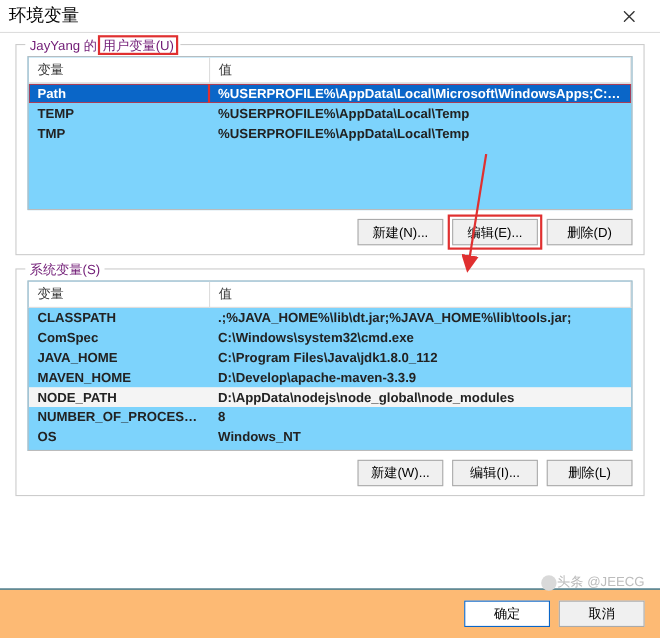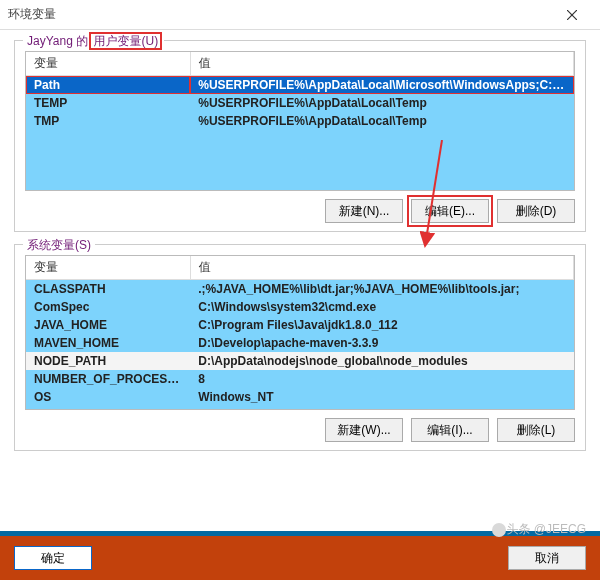--- a/index.html
+++ b/index.html
@@ -1,37 +1,37 @@
 <!DOCTYPE html>
 <html><head>
   <meta charset="utf-8">
   <style>
     * { box-sizing: border-box; margin: 0; padding: 0; }
     body { font-family: "Microsoft YaHei", "Segoe UI", sans-serif; font-size: 12px; background: #fff; width: 600px; height: 580px; overflow: hidden; position: relative; }
     .titlebar { height: 30px; display: flex; align-items: center; padding: 0 8px; border-bottom: 1px solid #ddd; }
-    .titlebar-text { flex: 1; font-size: 12px; color: #404040; }
+    .titlebar-text { flex: 1; font-size: 16px; color: #000000; }
     .close-btn { width: 40px; height: 28px; display: flex; align-items: center; justify-content: center; cursor: pointer; }
     .close-btn svg { width: 10px; height: 10px; }
     .content { padding: 10px 14px 0 14px; }
     .group { border: 1px solid #ccc; padding: 10px 10px 8px 10px; margin-bottom: 12px; position: relative; }
     .group-label { position: absolute; top: -8px; left: 8px; background: #fff; padding: 0 4px; font-size: 12px; color: #701a75; }
     .highlight-box { border: 2px solid #e03030; padding: 0 2px; margin: -2px; }
     .table-wrap { border: 1px solid #bbb; height: 140px; overflow: auto; background: #7dd3fc; }
     .sys-wrap .table-wrap { height: 155px; }
     table { width: 100%; border-collapse: collapse; table-layout: fixed; }
     th { text-align: left; font-weight: normal; padding: 3px 8px; border-right: 1px solid #ddd; border-bottom: 1px solid #ddd; background: #fff; color: #333; font-size: 12px; }
     th:first-child { width: 30%; }
     td { padding: 2px 8px; color: #222; font-size: 12px; white-space: nowrap; overflow: hidden; text-overflow: ellipsis; font-weight: bold; }
     tr.selected td { background: #0a66c8; color: #fff; }
     tr.alt td { background: #f4f4f4; }
     .btn-row { display: flex; justify-content: flex-end; gap: 8px; margin-top: 8px; align-items: center; }
     .btn { min-width: 78px; height: 24px; border: 1px solid #aaa; background: #f0f0f0; font-size: 12px; cursor: pointer; padding: 0 10px; display: inline-flex; align-items: center; justify-content: center; }
     .btn.primary { border: 1px solid #0a66c8; background: #fff; }
     .btn.highlighted { outline: 2px solid #e03030; outline-offset: 2px; }
-    .dialog-footer { display: flex; justify-content: space-between; gap: 8px; padding: 10px 14px; border-top: 5px solid #0369a1; position: absolute; bottom: 0; left: 0; right: 0; background: #c2410c; }
+    .dialog-footer { display: flex; justify-content: flex-end; gap: 8px; padding: 10px 14px; border-top: 1px solid #0369a1; position: absolute; bottom: 0; left: 0; right: 0; background: #fdba74; }
     .arrow { position: absolute; pointer-events: none; }
     .watermark { position: absolute; right: 14px; bottom: 42px; color: #bcbcbc; font-size: 12px; display: flex; align-items: center; gap: 0; }
     .watermark .dot { width: 14px; height: 14px; border-radius: 50%; background: #d9d9d9; display: inline-block; }
     .sel-row-border td { box-shadow: inset 0 0 0 1px #e03030; }
   </style>
 </head>
 <body>
 
 <div class="titlebar">
   <span class="titlebar-text">环境变量</span>

